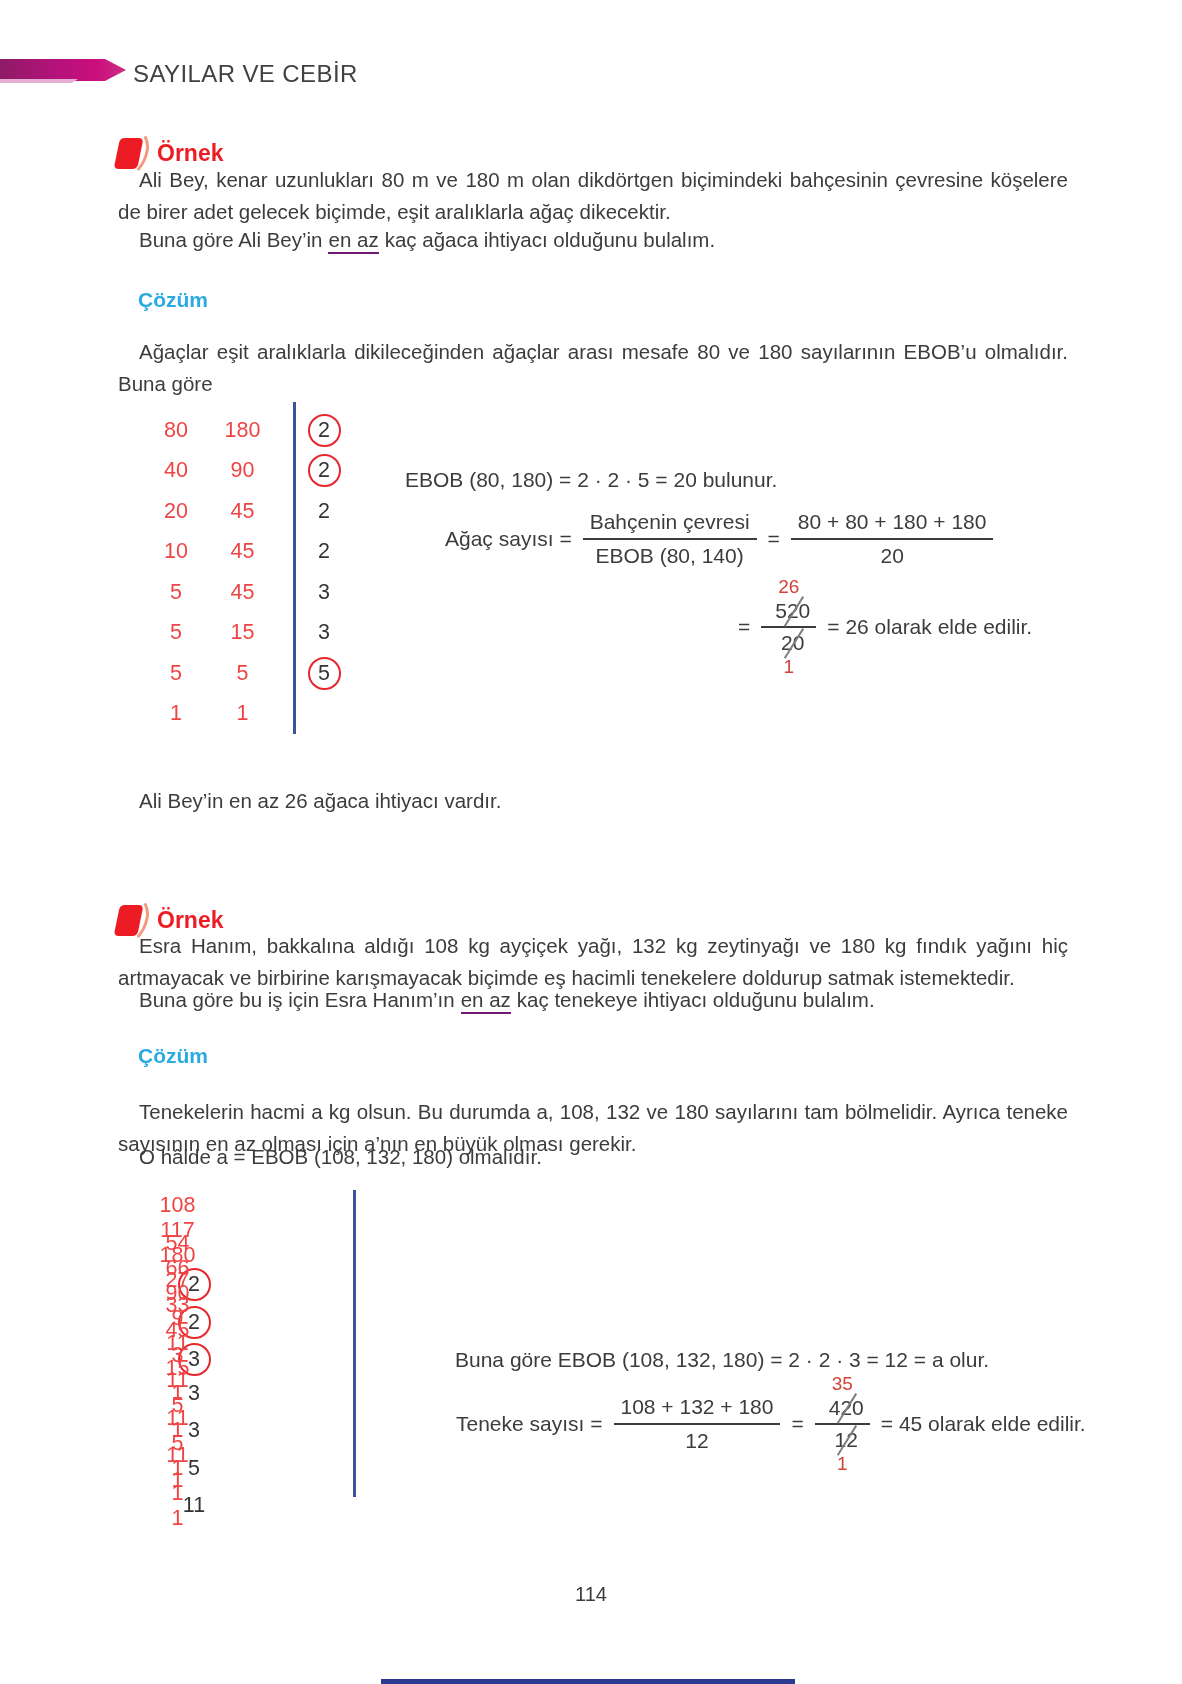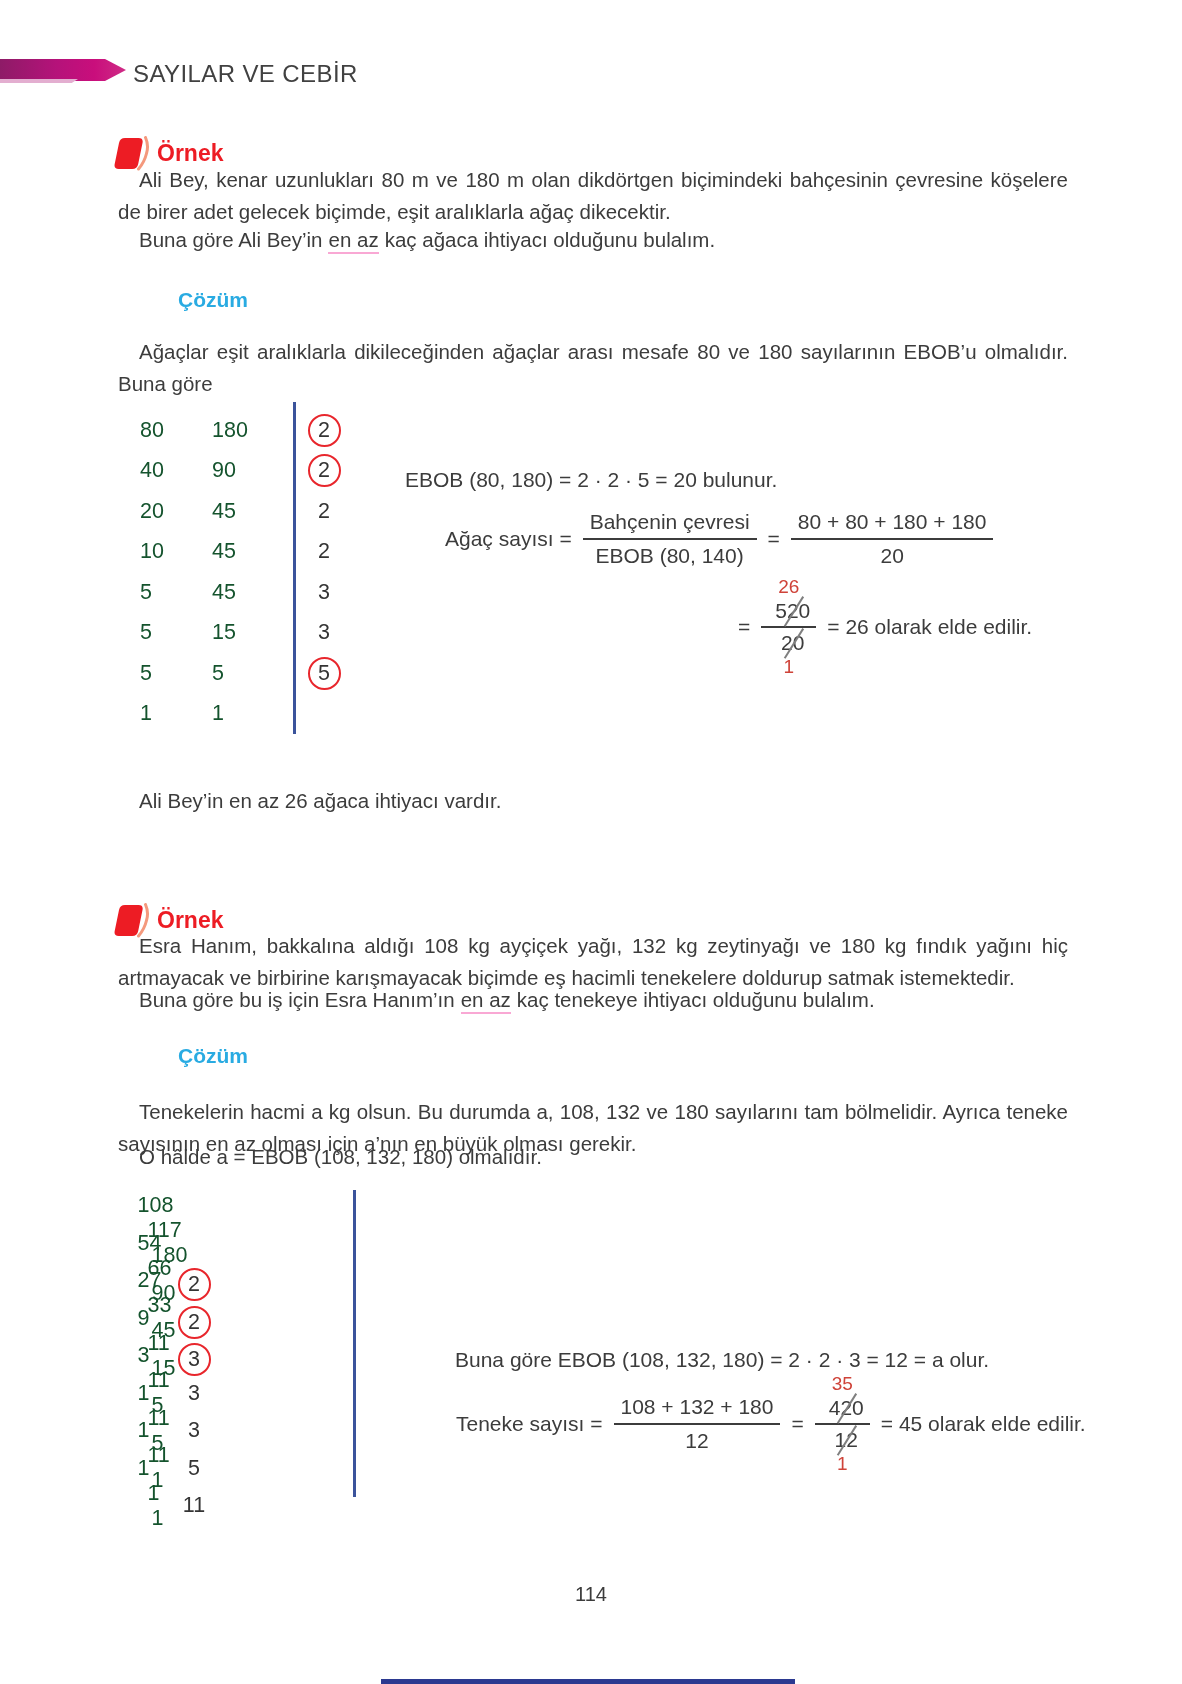--- a/index.html
+++ b/index.html
@@ -15,30 +15,30 @@
   .header-title{position:absolute;left:133px;top:60px;font-size:24px;letter-spacing:.4px;color:#414141;}
 
   
   .ornek{position:absolute;display:flex;align-items:center;gap:5px;margin-top:37px;}
   .ornek .txt{font-size:23px;font-weight:bold;color:#ed1c24;}
 
   
   .para{position:absolute;left:118px;width:950px;font-size:20.5px;line-height:32px;
         text-align:justify;text-indent:21px;color:#3c3c3c;}
   .qline{position:absolute;left:139px;font-size:20.5px;line-height:32px;color:#3c3c3c;white-space:nowrap;}
-  .uline{border-bottom:2px solid #f9a8d4;padding-bottom:1px;margin:0 6px;}
-  .cozum{position:absolute;left:138px;font-size:21px;font-weight:bold;color:#29abe2;margin-left:40px;}
+  .uline{border-bottom:2px solid #701a75;padding-bottom:1px;margin:0 6px;}
+  .cozum{position:absolute;left:138px;font-size:21px;font-weight:bold;color:#29abe2;}
 
   
   .ptable{position:absolute;}
   .ptable .vline{position:absolute;width:3px;background:#3b539b;}
   .trow{display:flex;align-items:center;}
   #table1 .trow{height:40.5px;}
   #table2 .trow{height:37.5px;flex-direction:column;}
-  .tc{display:inline-block;text-align:left;font-size:21.5px;color:#14532d;}
+  .tc{display:inline-block;text-align:center;font-size:21.5px;color:#ef4444;}
   #table1 .c0{width:72px;} #table1 .c1{width:61px;}
   #table2 .c0{width:80px;} #table2 .c1{width:60px;} #table2 .c2{width:52px;}
   #table1 .dwrap{margin-left:24px;width:54px;display:flex;justify-content:center;}
   #table2 .dwrap{margin-left:33px;width:62px;display:flex;justify-content:center;}
   .dwrap span{font-size:21.5px;color:#343434;}
   .circ{width:33px;height:33px;box-sizing:border-box;border:2px solid #e8262c;border-radius:50%;
         display:flex;align-items:center;justify-content:center;}
 
   
   .fline{position:absolute;font-size:21px;color:#3c3c3c;white-space:nowrap;}

